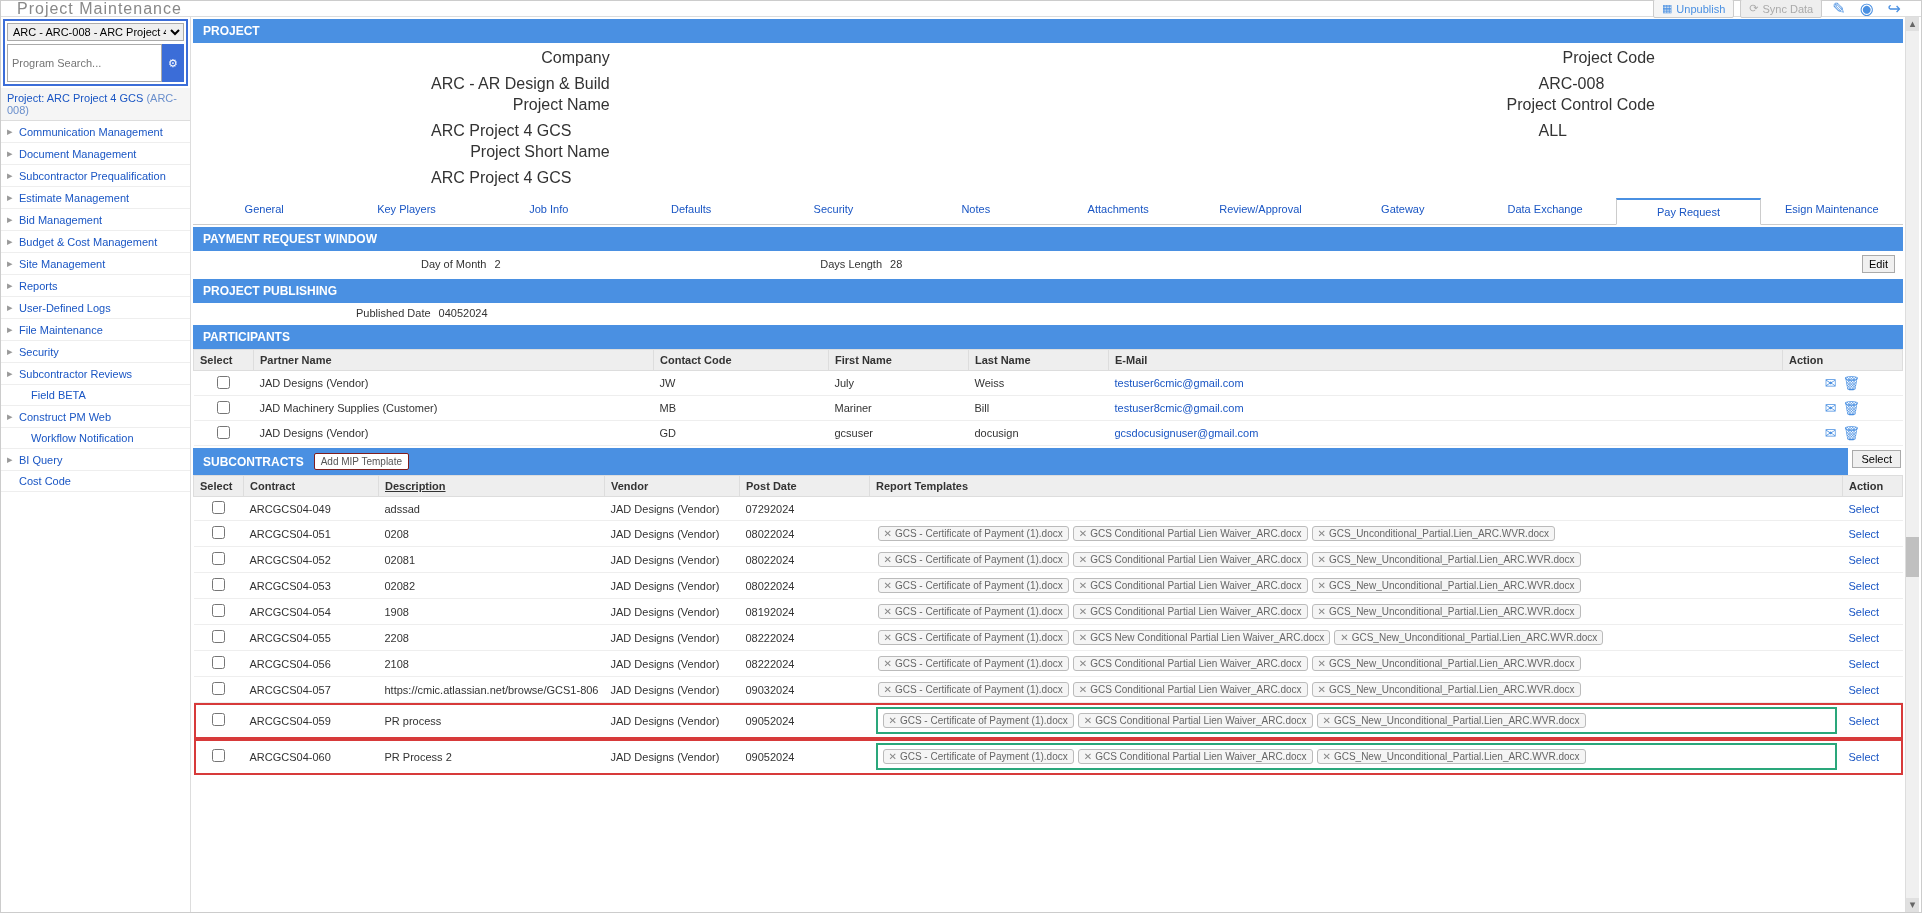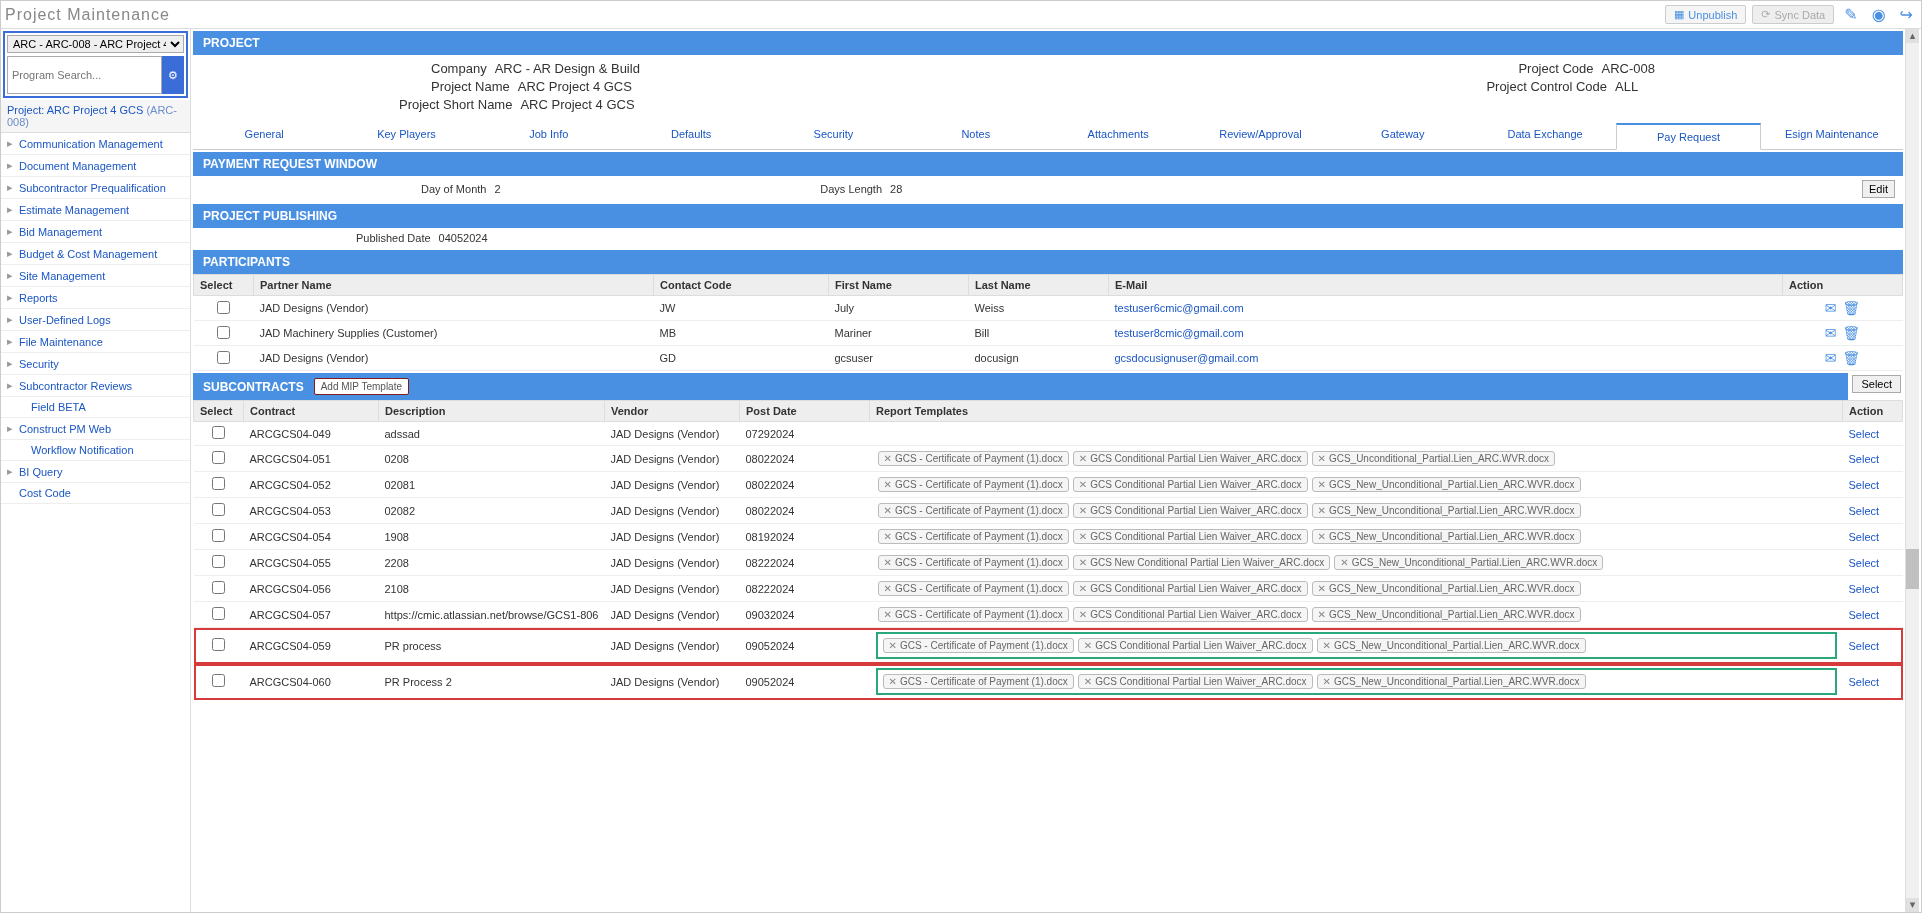--- a/index.html
+++ b/index.html
@@ -5,26 +5,26 @@
 * { box-sizing: border-box; margin: 0; padding: 0; }
 body {
   font-family: Arial, Helvetica, sans-serif;
   font-size: 11px;
   background: #fff;
   color: #333;
   overflow: hidden;
 }
 .app { display: flex; flex-direction: column; height: 913px; width: 1922px; border: 1px solid #ccc;}
 .topbar {
-  height: 28px;
+  height: 16px;
   background: #fff;
   border-bottom: 1px solid #ddd;
   display: flex;
   align-items: center;
-  padding: 0 4px;
+  padding: 0 16px;
   justify-content: space-between;
 }
 .app-title {
   font-size: 16px;
   color: #888;
   font-weight: 300;
   letter-spacing: 1px;
 }
 .top-actions { display: flex; gap: 6px; align-items: center; }
 .top-btn {
@@ -115,21 +115,21 @@
   border-radius:2px;
   cursor:pointer;
 }
 .info-block {
   display:flex;
   padding:6px 10px;
   gap:60px;
   background:#fff;
 }
 .info-col { display:flex; flex-direction:column; gap:3px;}
-.info-row { display:flex; gap:8px; font-size:13px;}
+.info-row { display:flex; gap:8px; font-size:16px;flex-direction:column;}
 .info-row .lbl { text-align:right; color:#333;}
 .tabs {
   display:flex;
   border-bottom:1px solid #ccc;
   margin:4px 2px 0 2px;
 }
 .tab {
   flex:1;
   text-align:center;
   padding:6px 4px;
@@ -469,21 +469,21 @@
 
       <div class="section-bar">
         <span>SUBCONTRACTS</span>
         <button class="add-btn">Add MIP Template</button>
       </div>
       <table>
         <thead>
             <tr id="sub-head">
               <th style="width: 50px;">Select</th>
               <th style="width: 135px;">Contract</th>
-              <th style="width: 226px;">Description</th>
+              <th style="width: 226px; text-decoration: underline;">Description</th>
               <th style="width: 135px;">Vendor</th>
               <th style="width: 130px;">Post Date</th>
               <th>Report Templates</th>
               <th style="width: 60px;">Action</th>
             </tr>
           </thead>
         <tbody id="sub-body">
             <tr>
               <td class="chk"><input type="checkbox" style=""></td>
               <td>ARCGCS04-049</td>

